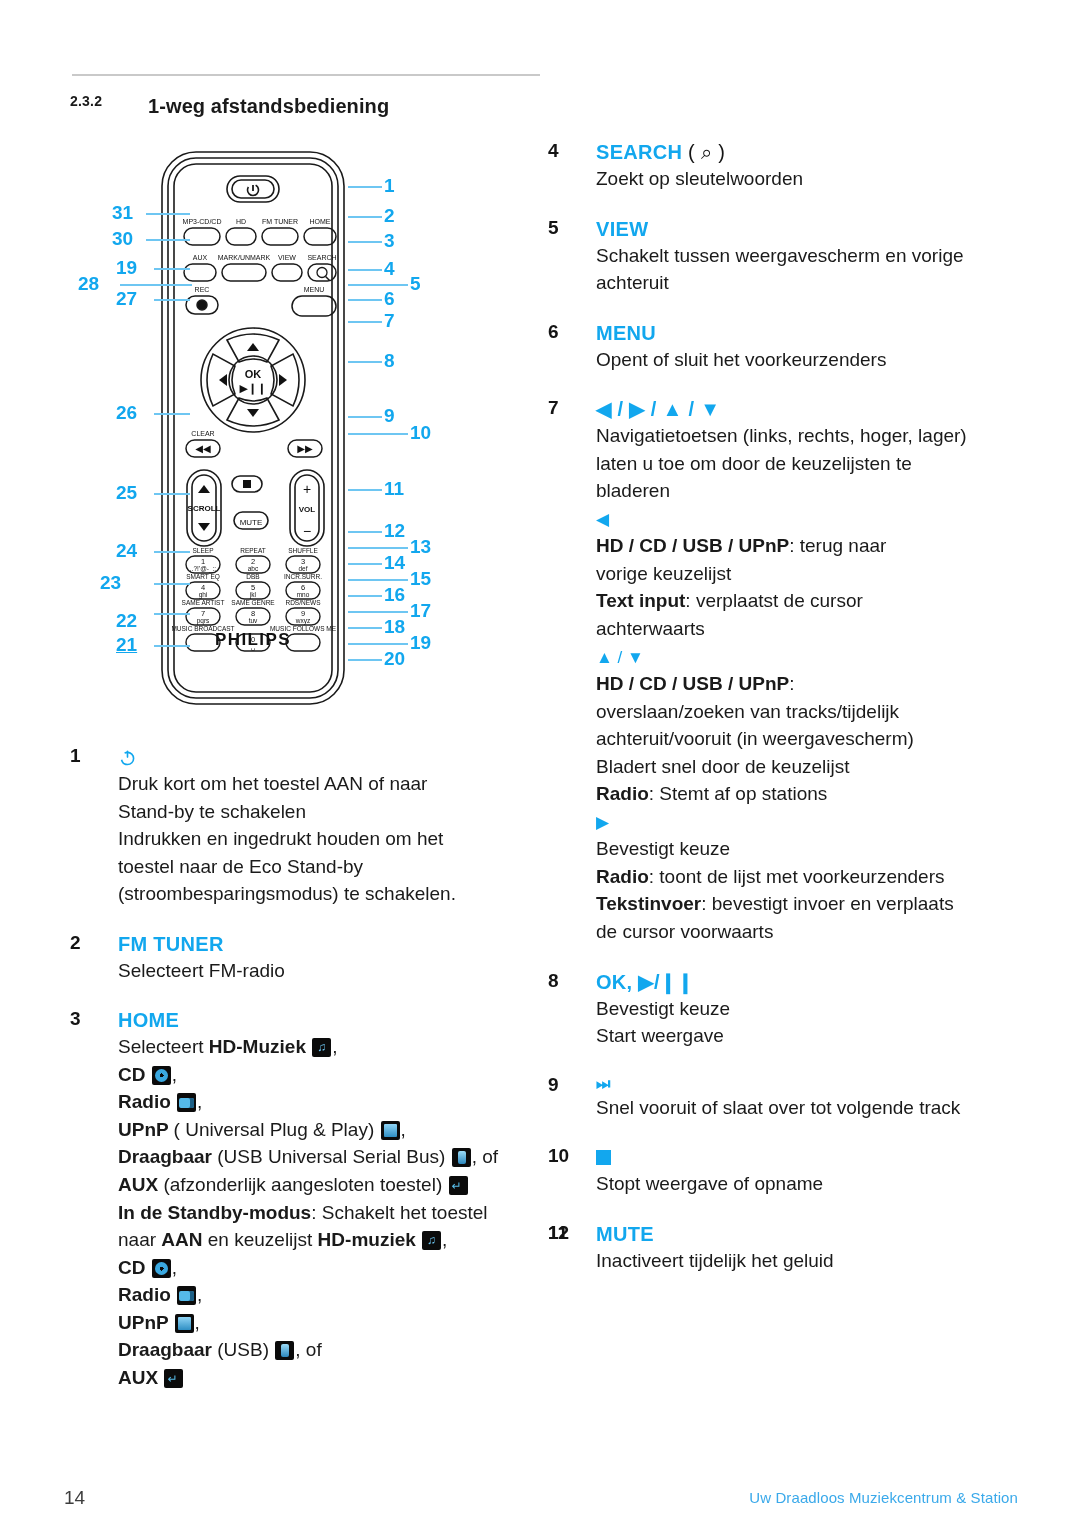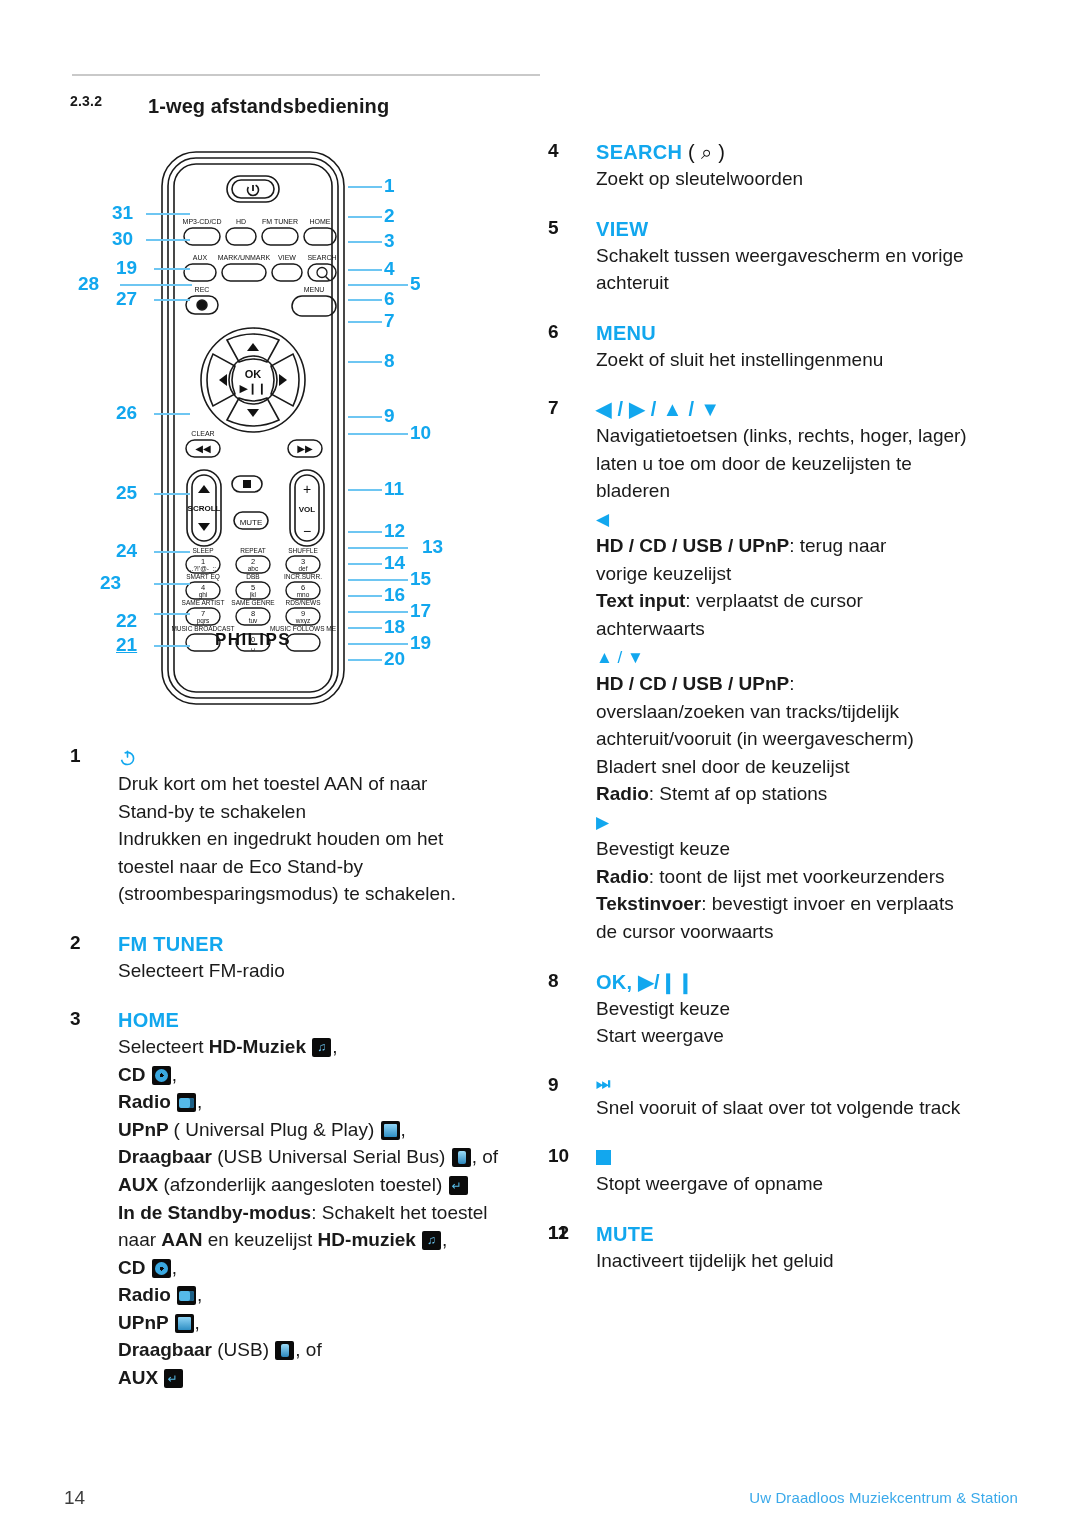--- a/index.html
+++ b/index.html
@@ -263,21 +263,21 @@
         <div class="callout-num" style="left: 322px; top: 210px;">8</div>
         <div class="lead" style="left: 286px; top: 221px; width: 34px;"></div>
         <div class="callout-num" style="left: 322px; top: 265px;">9</div>
         <div class="lead" style="left: 286px; top: 276px; width: 34px;"></div>
         <div class="callout-num" style="left: 348px; top: 282px;">10</div>
         <div class="lead" style="left: 286px; top: 293px; width: 60px;"></div>
         <div class="callout-num" style="left: 322px; top: 338px;">11</div>
         <div class="lead" style="left: 286px; top: 349px; width: 34px;"></div>
         <div class="callout-num" style="left: 322px; top: 380px;">12</div>
         <div class="lead" style="left: 286px; top: 391px; width: 34px;"></div>
-        <div class="callout-num" style="left: 348px; top: 396px; margin-left: 12px;">13</div>
+        <div class="callout-num" style="left: 348px; top: 396px;">13</div>
         <div class="lead" style="left: 286px; top: 407px; width: 60px;"></div>
         <div class="callout-num" style="left: 322px; top: 412px;">14</div>
         <div class="lead" style="left: 286px; top: 423px; width: 34px;"></div>
         <div class="callout-num" style="left: 348px; top: 428px;">15</div>
         <div class="lead" style="left: 286px; top: 439px; width: 60px;"></div>
         <div class="callout-num" style="left: 322px; top: 444px;">16</div>
         <div class="lead" style="left: 286px; top: 455px; width: 34px;"></div>
         <div class="callout-num" style="left: 348px; top: 460px;">17</div>
         <div class="lead" style="left: 286px; top: 471px; width: 60px;"></div>
         <div class="callout-num" style="left: 322px; top: 476px;">18</div>
@@ -345,21 +345,21 @@
         <div class="body">
           <div class="hd">VIEW</div>
           <div class="ln"><span>Schakelt tussen weergavescherm en vorige</span></div>
           <div class="ln"><span>achteruit</span></div>
         </div>
       </div>
       <div class="entry">
         <div class="num">6</div>
         <div class="body">
           <div class="hd">MENU</div>
-          <div class="ln"><span>Zoekt of sluit het instellingenmenu</span></div>
+          <div class="ln"><span>Opent of sluit het voorkeurzenders</span></div>
         </div>
       </div>
       <div class="entry">
         <div class="num">7</div>
         <div class="body">
           <div class="hd">◀ / ▶ / ▲ / ▼</div>
           <div class="ln"><span>Navigatietoetsen (links, rechts, hoger, lager)</span></div>
           <div class="ln"><span>laten u toe om door de keuzelijsten te</span></div>
           <div class="ln"><span>bladeren</span></div>
           <div class="ln"><span class="arrow">◀</span></div>

